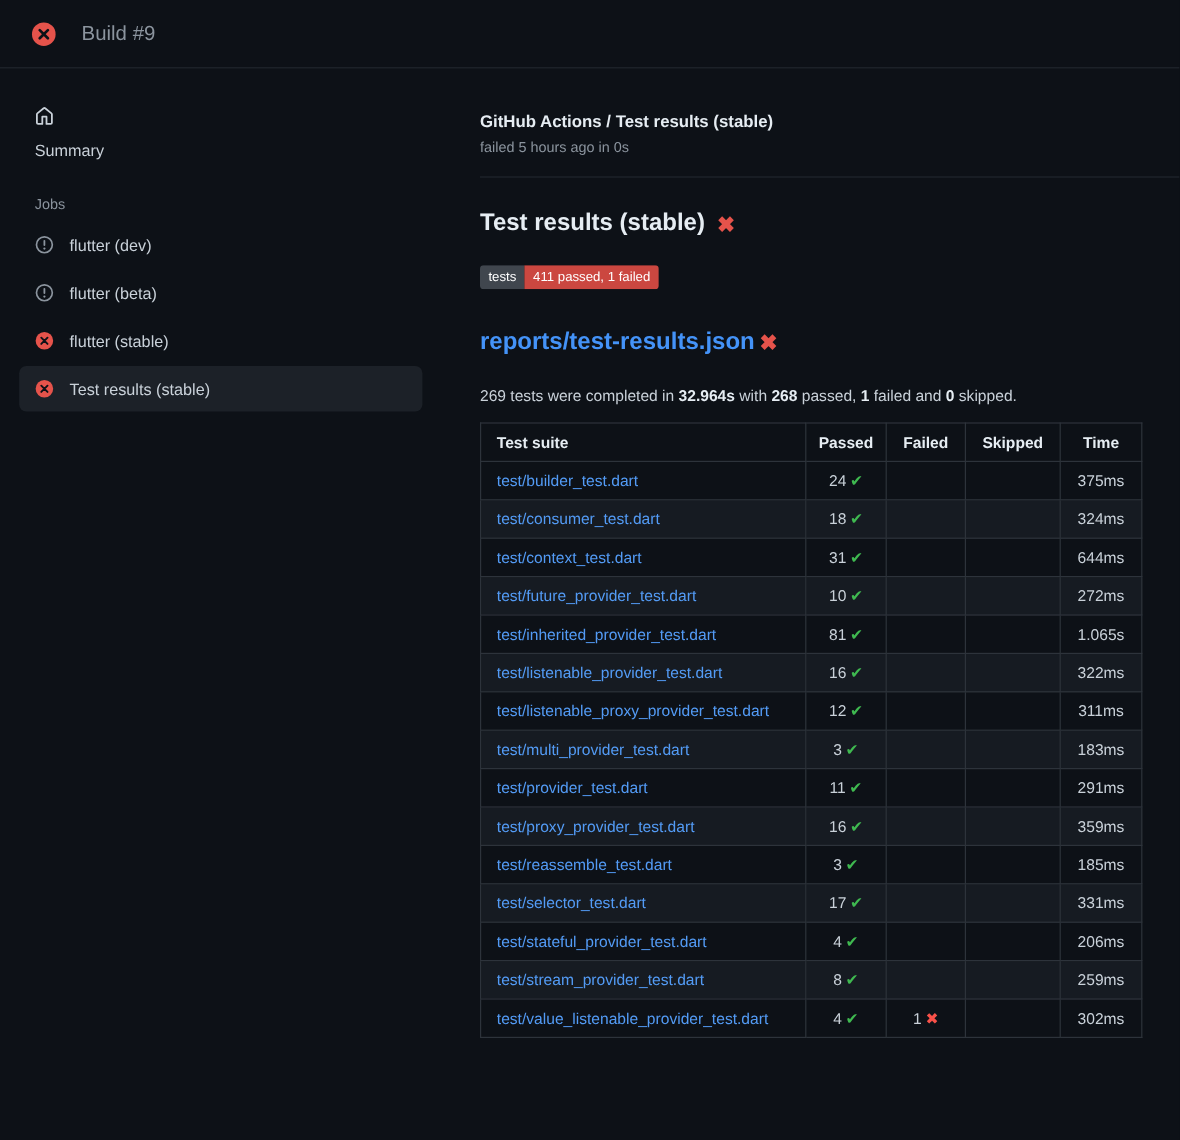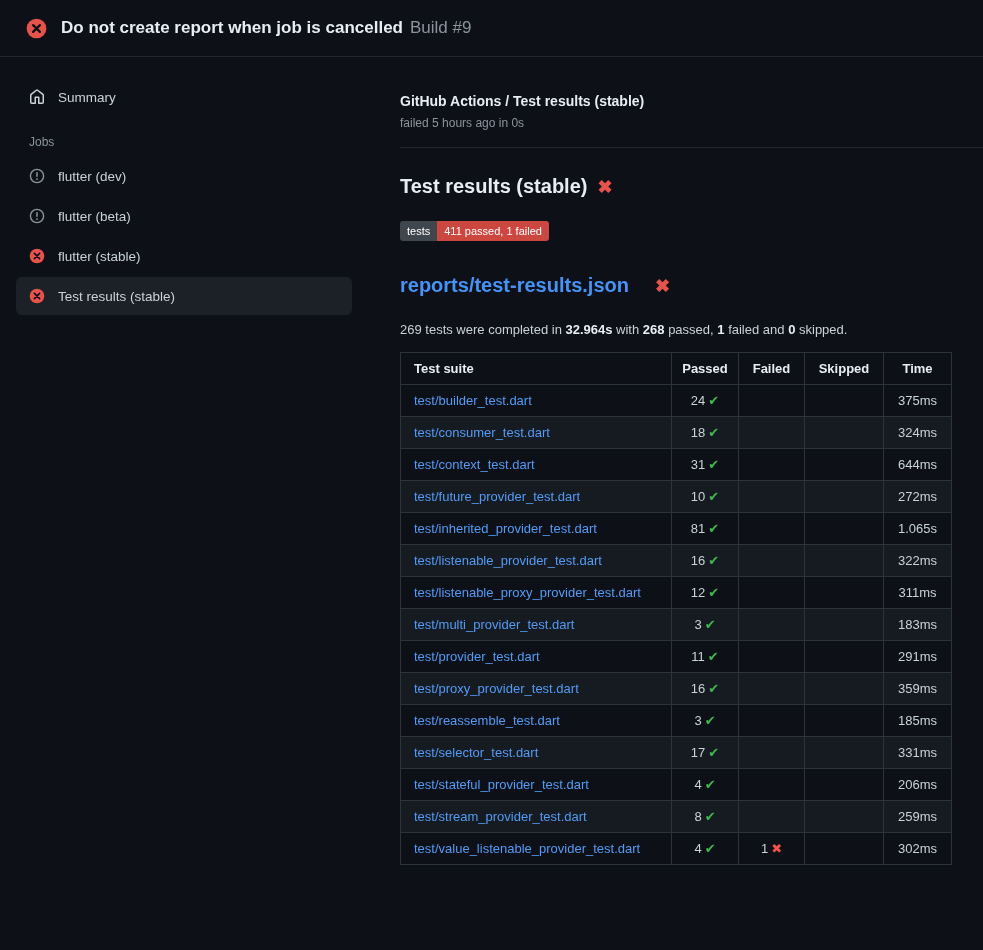--- a/index.html
+++ b/index.html
@@ -20,23 +20,23 @@
   .top-header h1 { font-size:17px; font-weight:700; color:#e6edf3; display:flex; align-items:baseline; }
   .build-num { color:#8b949e; font-weight:400; margin-left:7px; }
 
   
   .content { display:flex; align-items:flex-start; }
   .sidebar { width:368px; flex-shrink:0; padding:22px 16px 0 16px; }
   main { flex:1; padding:36px 32px 0 32px; min-width:0; }
 
   
   .sidebar-summary {
-    display:flex; align-items:flex-end; gap:13px;
+    display:flex; align-items:flex-start; gap:13px;
     padding:10px 13px; border-radius:6px;
-    font-size:13.5px; color:#c9d1d9; cursor:pointer;
+    font-size:13.5px; color:#c9d1d9; cursor:pointer;flex-direction:column;
   }
   .jobs-label { color:#8b949e; font-size:12px; margin:20px 0 8px 13px; }
   .job-item {
     display:flex; align-items:center; gap:13px;
     padding:11px 13px; border-radius:6px;
     font-size:13.5px; color:#c9d1d9; cursor:pointer; margin-bottom:2px;
   }
   .job-item.selected { background:#1c2128; }
   .icon16 { width:16px; height:16px; display:inline-flex; flex-shrink:0; }
   .icon16 svg, .icon20 svg { width:100%; height:100%; display:block; }
@@ -51,21 +51,21 @@
     display:flex; align-items:center; gap:10px;
   }
   .x-mark { color:#e5534b; font-weight:700; font-size:18px; line-height:1; }
 
   .badge { display:inline-flex; margin-top:23px; font-size:11px; border-radius:3px; overflow:hidden; }
   .badge .badge-label { background:#40464e; color:#ffffff; padding:4px 7px; }
   .badge .badge-value { background:#cb4740; color:#ffffff; padding:4px 7px; }
 
   .report-title {
     margin-top:33px; font-size:20px; font-weight:700;
-    display:flex; align-items:center; gap:26px;
+    display:flex; align-items:center; gap:4px;
   }
   .report-title a { color:#4493f8; text-decoration:none; }
 
   .summary-line { margin-top:25px; font-size:13px; color:#c9d1d9; }
   .summary-line b { color:#e6edf3; }
 
   
   table.results {
     margin-top:15px; border-collapse:collapse; width:551px;
     font-size:13px; table-layout:fixed;
@@ -85,21 +85,20 @@
 <body>
 
 <header class="top-header">
   <span class="icon20">
     <svg viewBox="0 0 16 16">
         <circle cx="8" cy="8" r="7.5" fill="#e5534b"></circle>
         <path d="M5.4 5.4l5.2 5.2M10.6 5.4l-5.2 5.2" stroke="#0d1117" stroke-width="1.7" stroke-linecap="round"></path>
       </svg>
   </span>
   <h1>
-    <span>Do not create report when job is cancelled</span>
     <span class="build-num">Build #9</span>
   </h1>
 </header>
 
 <div class="content">
   <aside class="sidebar">
     <div class="sidebar-summary">
       <span class="icon16">
         <svg viewBox="0 0 16 16" fill="#c9d1d9">
             <path d="M6.906.664a1.749 1.749 0 0 1 2.187 0l5.25 4.2c.415.332.657.835.657 1.367v7.019A1.75 1.75 0 0 1 13.25 15h-3.5a.75.75 0 0 1-.75-.75V9H7v5.25a.75.75 0 0 1-.75.75h-3.5A1.75 1.75 0 0 1 1 13.25V6.23c0-.531.242-1.034.657-1.366l5.25-4.2Zm1.25 1.171a.25.25 0 0 0-.312 0l-5.25 4.2a.25.25 0 0 0-.094.196v7.019c0 .138.112.25.25.25H5.5V8.25a.75.75 0 0 1 .75-.75h3.5a.75.75 0 0 1 .75.75v5.25h2.75a.25.25 0 0 0 .25-.25V6.23a.25.25 0 0 0-.094-.195Z"></path>

